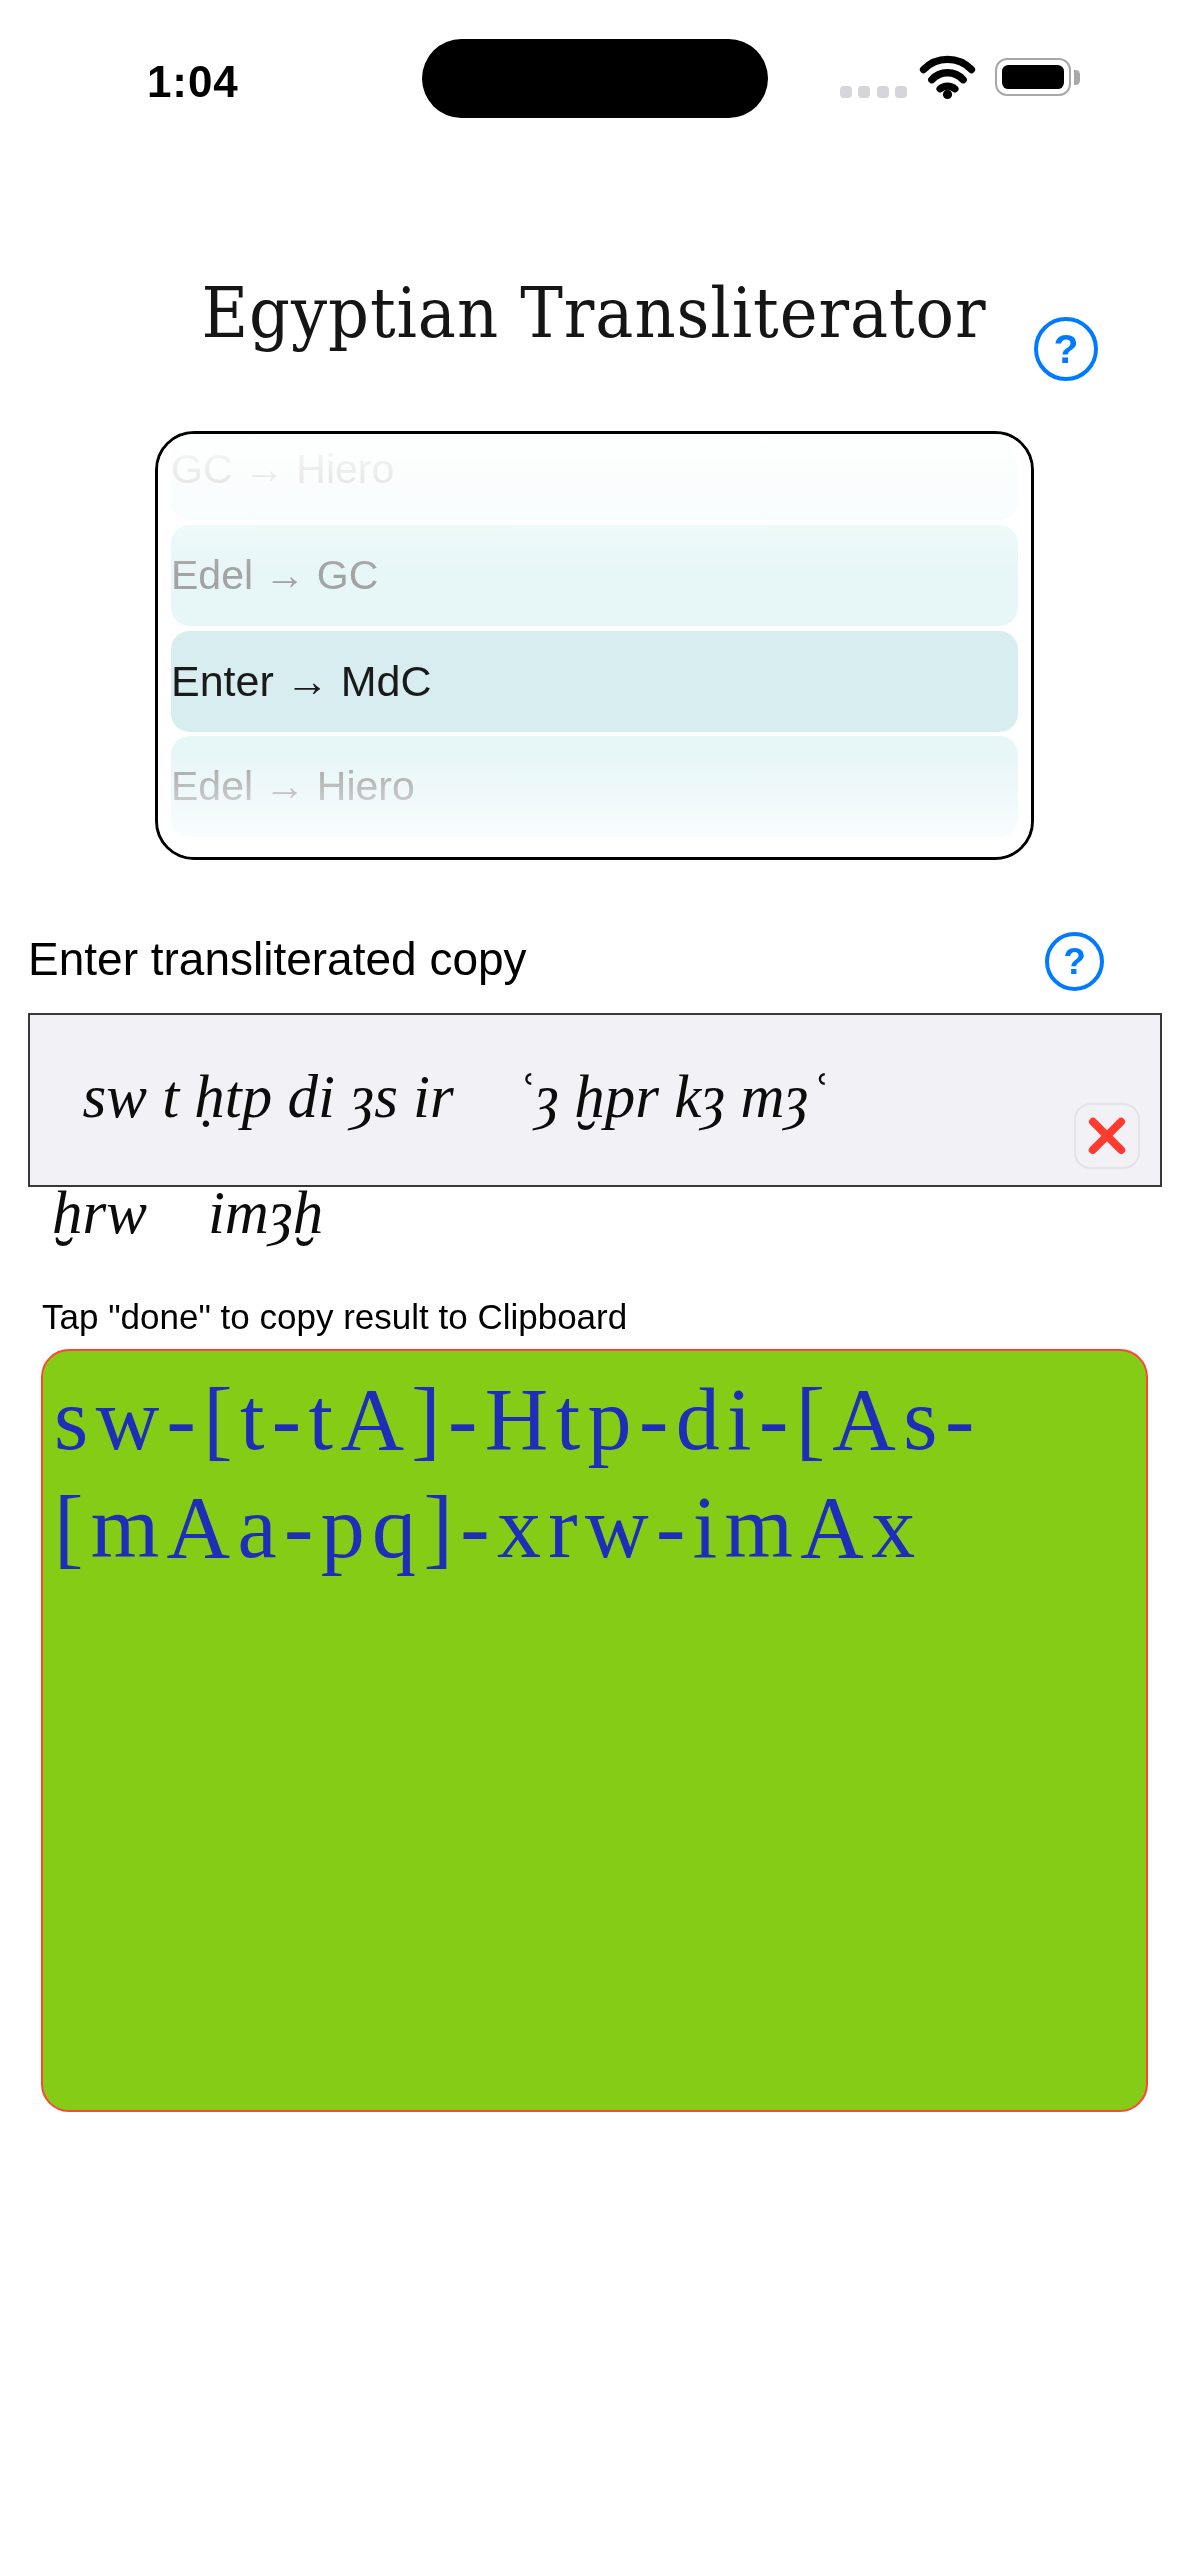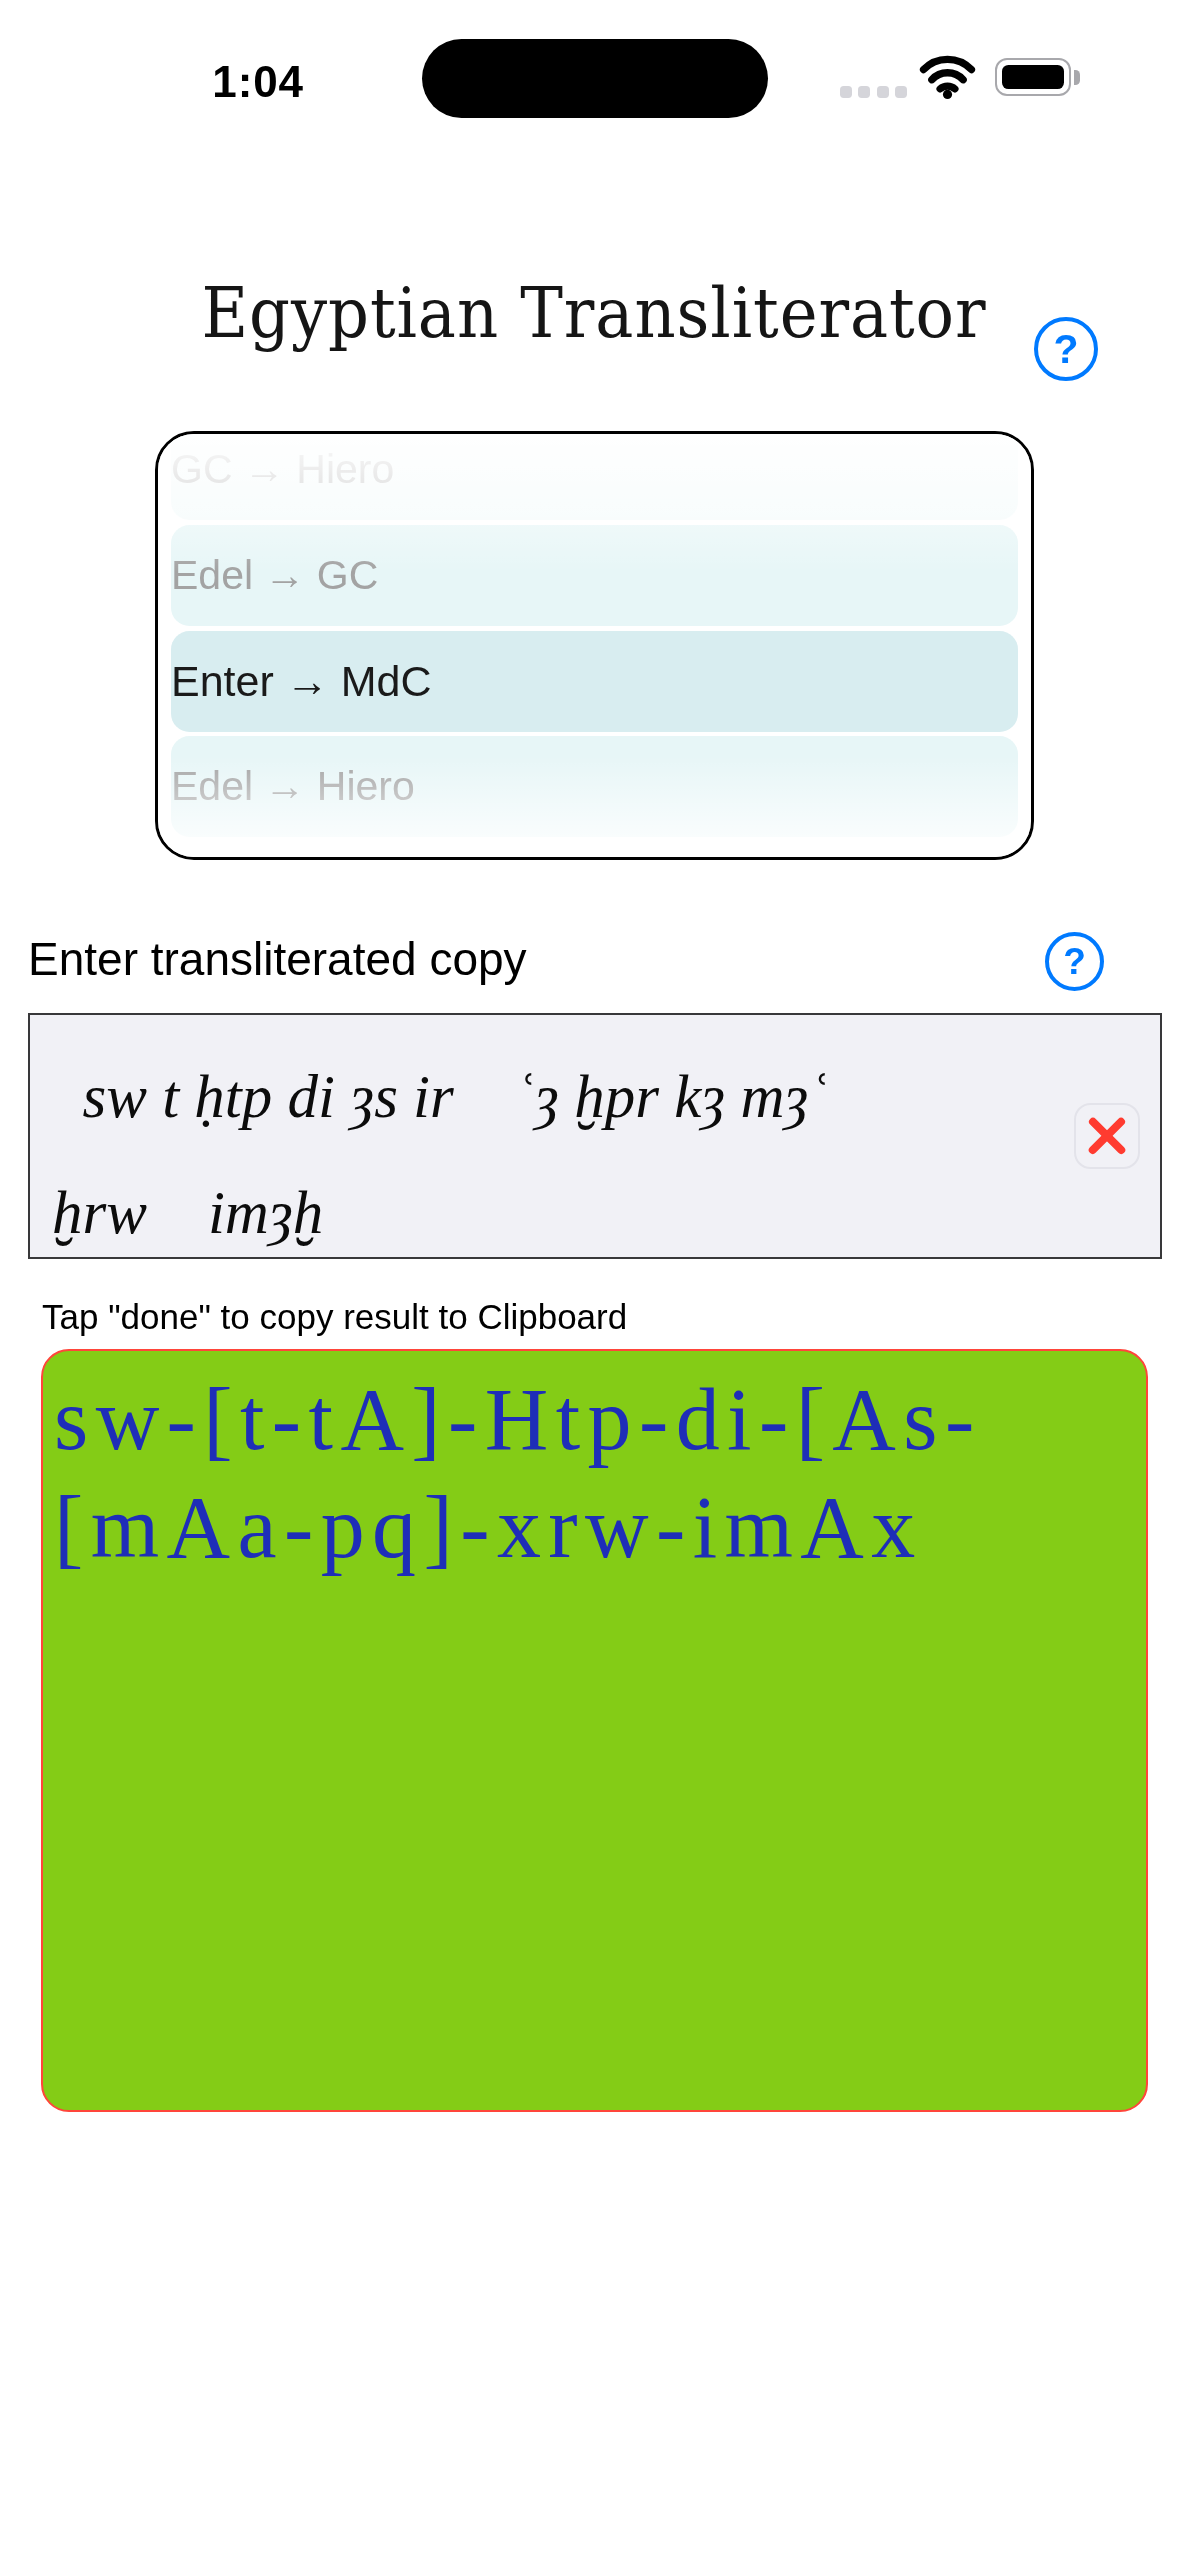--- a/index.html
+++ b/index.html
@@ -5,21 +5,21 @@
   :root{
     --accent:#007aff; --output-text:#1e2eb8; --clear-red:#ff3b30;
     --output-border:#ff453a; --picker-selected-bg:#d8edf0; --picker-row-bg:#e7f6f7;
     --input-bg:#f1f1f6; --input-border:#38383a;
   }
   *{box-sizing:border-box;margin:0;padding:0}
   body{background:#fff;font-family:"Liberation Sans",sans-serif}
   #root{position:relative;width:1188px;height:2576px;background:#fff;overflow:hidden}
 
   
-  .time{position:absolute;left:147px;top:57px;width:157px;text-align:right;
+  .time{position:absolute;left:147px;top:57px;width:157px;text-align:left;
         font-size:44px;font-weight:700;color:#000;letter-spacing:0.9px}
   .island{position:absolute;left:422px;top:39px;width:346px;height:79px;
           background:#000;border-radius:41px}
   .dots{position:absolute;left:840px;top:86px;display:flex;gap:6.4px}
   .dots i{width:12px;height:12px;border-radius:3.7px;background:#d5d5da;display:block}
   .wifi{position:absolute;left:918px;top:53px}
   .battery{position:absolute;left:995px;top:58px;width:76px;height:38px;
            border:2.8px solid #a8a8ac;border-radius:12px}
   .battery .fill{position:absolute;inset:4.6px;background:#000;border-radius:6.4px}
   .bnub{position:absolute;left:1074px;top:70px;width:6.4px;height:14.7px;
@@ -43,21 +43,21 @@
         align-items:center;justify-content:flex-start;font-size:41px;color:#a3a3a3;
         background:var(--picker-row-bg)}
   .prow.faded{background:rgba(231,246,247,.45);color:#c2c2c2}
   .prow.selected{background:var(--picker-selected-bg);color:#1a1a1a;font-size:43px}
   .pfade{position:absolute;left:0;right:0;pointer-events:none}
   .pfade.top{top:0;height:138px;background:linear-gradient(to bottom,rgba(255,255,255,.95),rgba(255,255,255,0))}
   .pfade.bottom{bottom:0;height:101px;background:linear-gradient(to top,rgba(255,255,255,.95),rgba(255,255,255,0))}
 
   
   .inlabel{position:absolute;left:28px;top:932px;font-size:46px;color:#000}
-  .inputbox{position:absolute;left:28px;top:1013px;width:1134px;height:246px;
+  .inputbox{position:absolute;left:28px;top:1013px;width:1134px;height:174px;
             background:var(--input-bg);border:2.8px solid var(--input-border)}
   .intext{position:absolute;left:0;top:0;right:0;bottom:0;padding:24px 101px 0 22px;
           font-family:"Liberation Serif",serif;font-style:italic;font-size:61px;
           line-height:116px;color:#0c0c0c}
   .intext .line{display:block;white-space:pre}
   .clearbtn{position:absolute;right:20px;top:88px;width:66px;height:66px;border-radius:16.6px;
             border:2.8px solid #e3e3ea;background:var(--input-bg);cursor:pointer}
   .xmark{position:absolute;left:50%;top:50%;width:42px;height:42px;transform:translate(-50%,-50%)}
   .xmark::before,.xmark::after{content:"";position:absolute;left:50%;top:50%;width:48px;height:8.3px;
             background:var(--clear-red);border-radius:4.6px}

